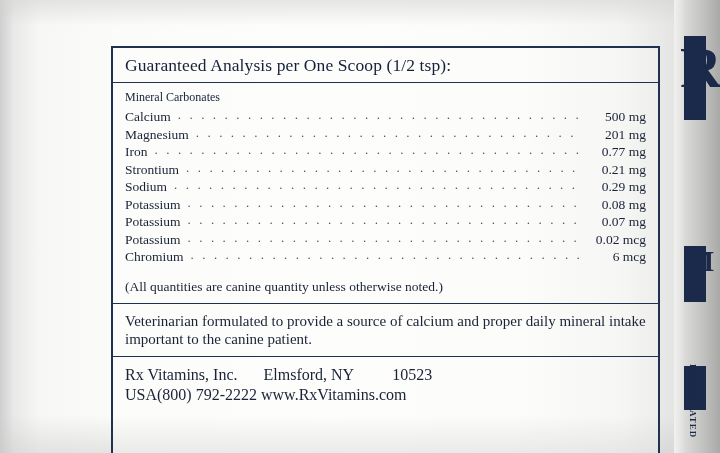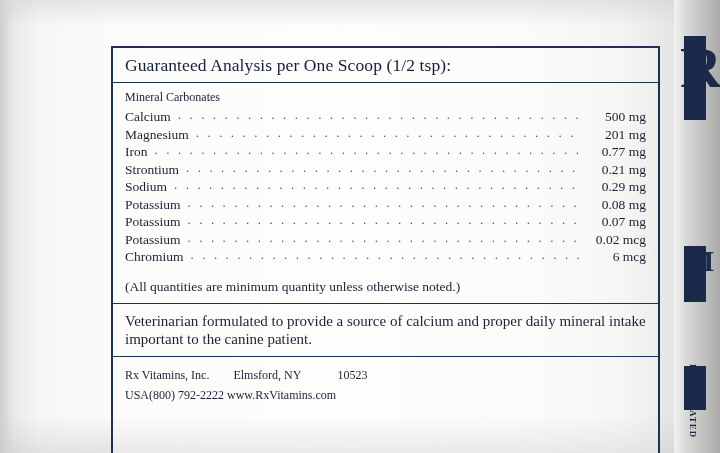--- a/index.html
+++ b/index.html
@@ -143,21 +143,21 @@
   }
 
   .desc {
     font-size: 15px;
     color: #1a2236;
     padding: 8px 12px 8px 12px;
     line-height: 18px;
   }
 
   .address {
-    font-size: 12px;
+    font-size: 16px;
     color: #1a2236;
     padding: 8px 12px 6px 12px;
     line-height: 20px;
   }
   .address .line1 span { display: inline-block; }
   .addr-gap-1 { width: 18px; }
   .addr-gap-2 { width: 30px; }
   .addr-gap-3 { width: 16px; }
   .web { letter-spacing: 0px; }
 </style>
@@ -233,21 +233,21 @@
       </div>
 
       <div class="row">
         <span class="nm">Chromium</span>
         <span class="leader">. . . . . . . . . . . . . . . . . . . . . . . . . . . . . . . . . . . . . . . . . . . . . . . . . . . . . . . . . . . .</span>
         <span class="amt">6 mcg</span>
       </div>
 
     </div>
 
-    <div class="note rule">(All quantities are minimum quantity unless otherwise noted.)</div>
+    <div class="note rule">(All quantities are canine quantity unless otherwise noted.)</div>
 
     <div class="desc rule">Veterinarian formulated to provide a source of calcium and proper daily mineral intake important to the canine patient.</div>
 
     <div class="address">
       <div class="line1">
         <span>Rx Vitamins, Inc.</span>
         <span class="addr-gap-1"></span>
         <span>Elmsford, NY</span>
         <span class="addr-gap-2"></span>
         <span>10523</span>

